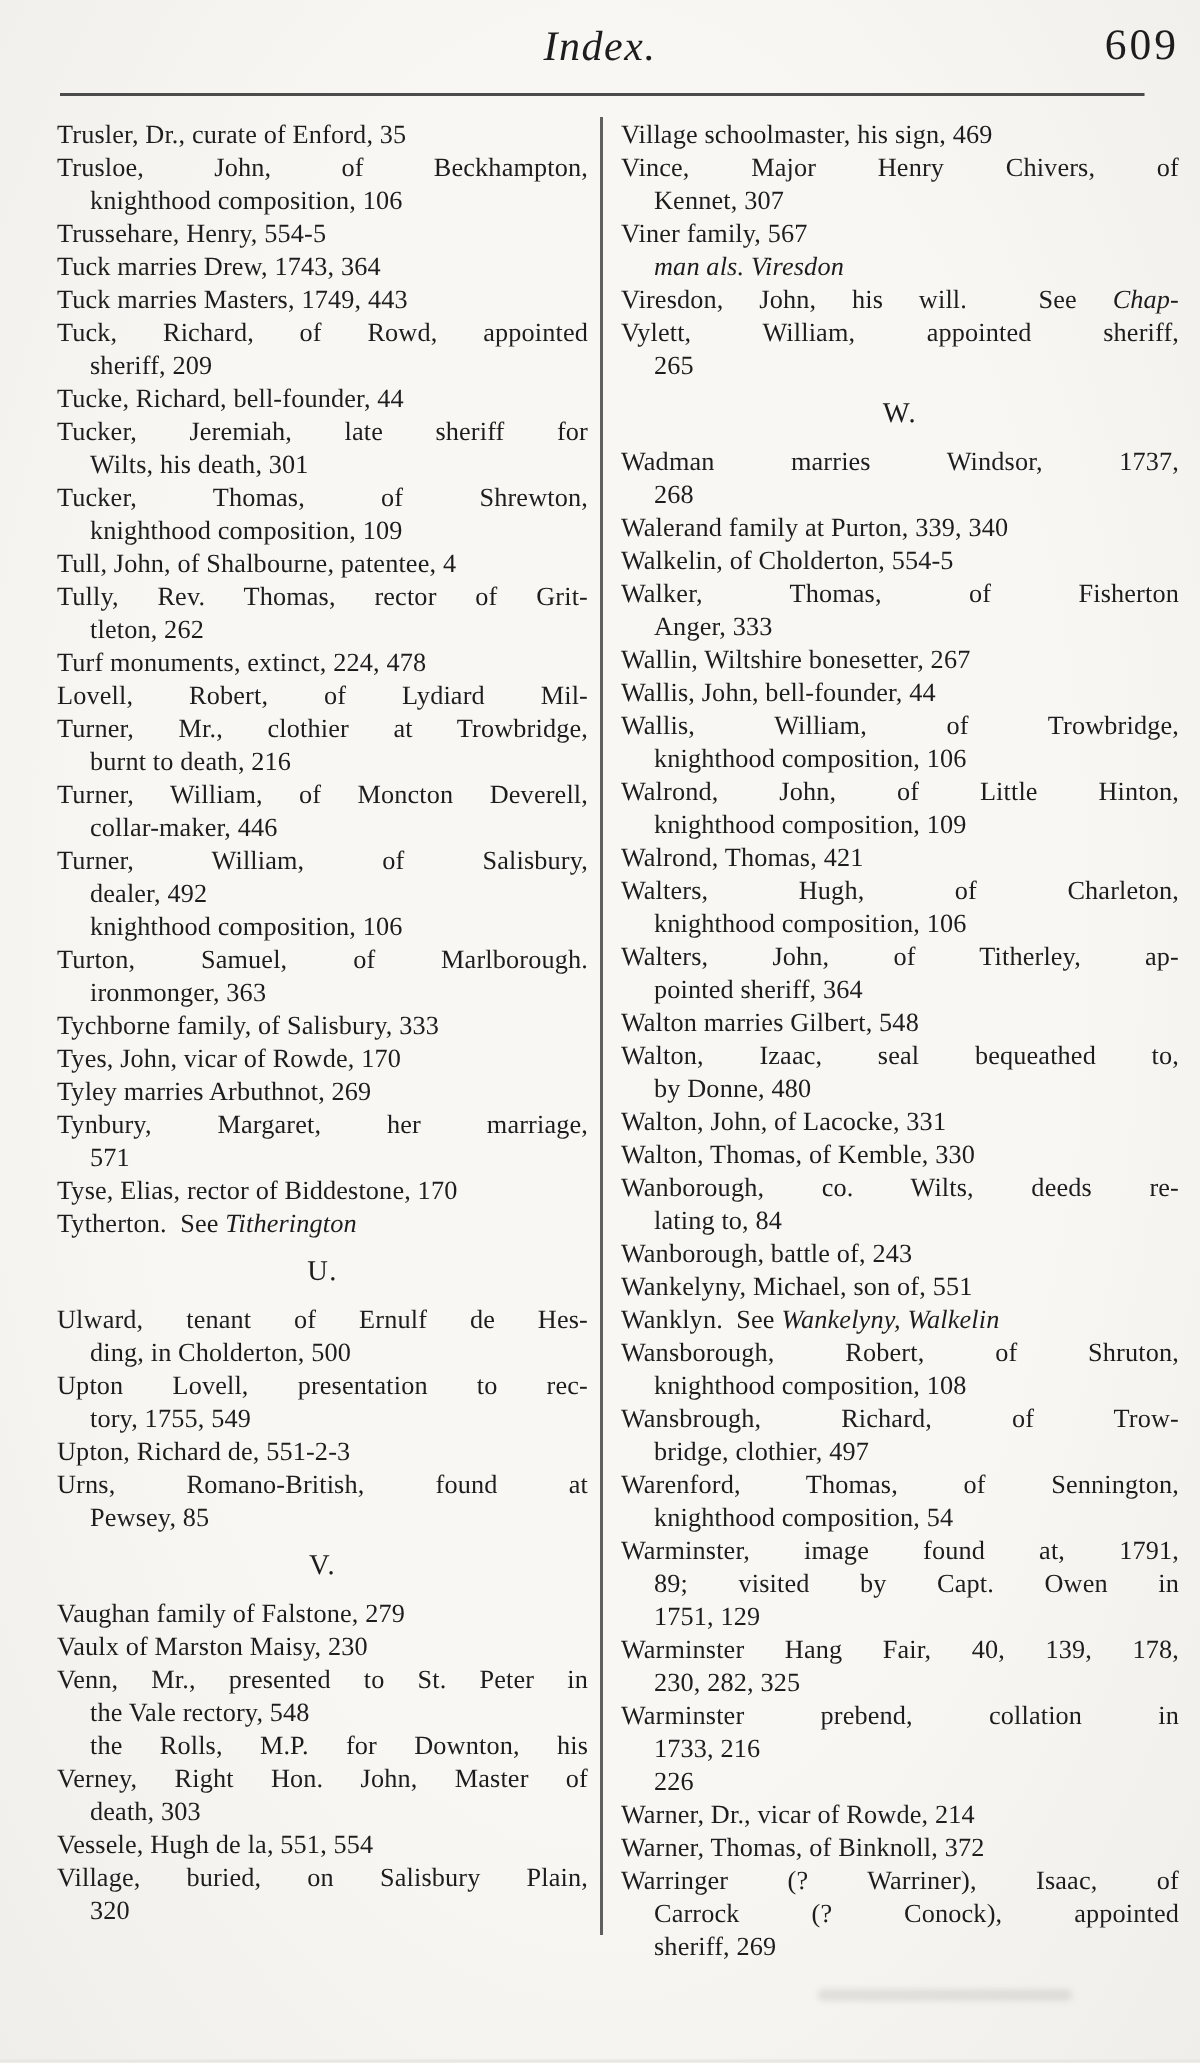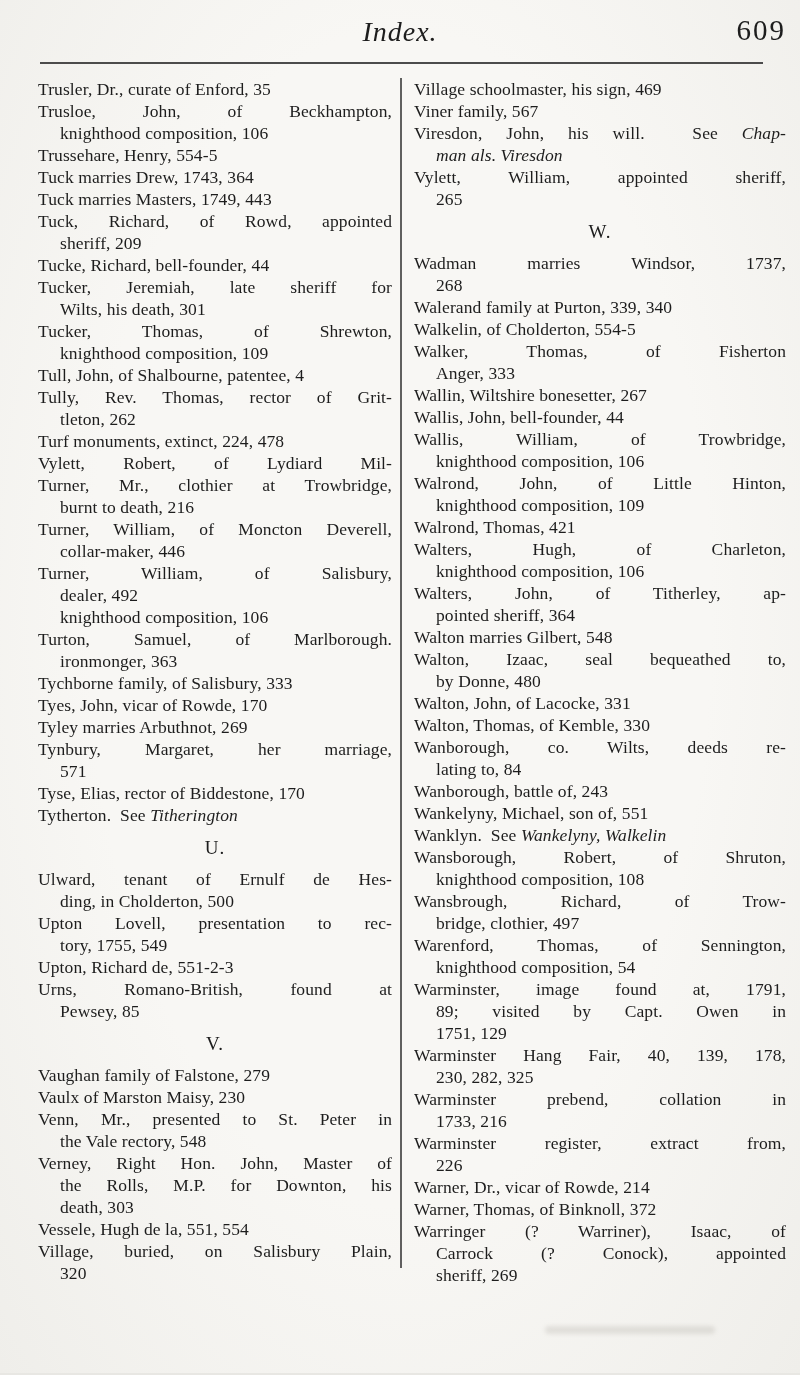--- a/index.html
+++ b/index.html
@@ -139,21 +139,21 @@
           <div class="line last">Tull, John, of Shalbourne, patentee, 4</div>
         </div>
         <div class="entry">
           <div class="line">Tully, Rev. Thomas, rector of Grit-</div>
           <div class="line cont last">tleton, 262</div>
         </div>
         <div class="entry">
           <div class="line last">Turf monuments, extinct, 224, 478</div>
         </div>
         <div class="entry">
-          <div class="line">Vylett, Robert, of Lydiard Mil-</div>
+          <div class="line">Lovell, Robert, of Lydiard Mil-</div>
         </div>
         <div class="entry">
           <div class="line">Turner, Mr., clothier at Trowbridge,</div>
           <div class="line cont last">burnt to death, 216</div>
         </div>
         <div class="entry">
           <div class="line">Turner, William, of Moncton Deverell,</div>
           <div class="line cont last">collar-maker, 446</div>
         </div>
         <div class="entry">
@@ -207,43 +207,47 @@
           <div class="line last">Vaughan family of Falstone, 279</div>
         </div>
         <div class="entry">
           <div class="line last">Vaulx of Marston Maisy, 230</div>
         </div>
         <div class="entry">
           <div class="line">Venn, Mr., presented to St. Peter in</div>
           <div class="line cont last">the Vale rectory, 548</div>
         </div>
         <div class="entry">
+          <div class="line cont">the Rolls, M.P. for Downton, his</div>
           <div class="line">Verney, Right Hon. John, Master of</div>
-          <div class="line cont">the Rolls, M.P. for Downton, his</div>
           <div class="line cont last">death, 303</div>
         </div>
         <div class="entry">
           <div class="line last">Vessele, Hugh de la, 551, 554</div>
         </div>
         <div class="entry">
           <div class="line">Village, buried, on Salisbury Plain,</div>
           <div class="line cont last">320</div>
         </div>
       </div>
     <div class="divider"></div>
     <div class="column right" id="col-right">
         <div class="entry">
           <div class="line last">Village schoolmaster, his sign, 469</div>
         </div>
         <div class="entry">
+          <div class="line">Vince, Major Henry Chivers, of</div>
+          <div class="line cont last">Kennet, 307</div>
+        </div>
+        <div class="entry">
           <div class="line last">Viner family, 567</div>
         </div>
         <div class="entry">
+          <div class="line cont last"><i>man als. Viresdon</i></div>
           <div class="line"><span>Viresdon, John, his will.&nbsp; See </span><i>Chap-</i></div>
-          <div class="line cont last"><i>man als. Viresdon</i></div>
         </div>
         <div class="entry">
           <div class="line">Vylett, William, appointed sheriff,</div>
           <div class="line cont last">265</div>
         </div>
         <div class="section-heading">W.</div>
         <div class="entry">
           <div class="line">Wadman marries Windsor, 1737,</div>
           <div class="line cont last">268</div>
         </div>
@@ -327,21 +331,20 @@
         </div>
         <div class="entry">
           <div class="line">Warminster Hang Fair, 40, 139, 178,</div>
           <div class="line cont last">230, 282, 325</div>
         </div>
         <div class="entry">
           <div class="line">Warminster prebend, collation in</div>
           <div class="line cont last">1733, 216</div>
         </div>
         <div class="entry">
-          <div class="line">Warminster register, extract from,</div>
           <div class="line cont last">226</div>
         </div>
         <div class="entry">
           <div class="line last">Warner, Dr., vicar of Rowde, 214</div>
         </div>
         <div class="entry">
           <div class="line last">Warner, Thomas, of Binknoll, 372</div>
         </div>
         <div class="entry">
           <div class="line">Warringer (? Warriner), Isaac, of</div>

